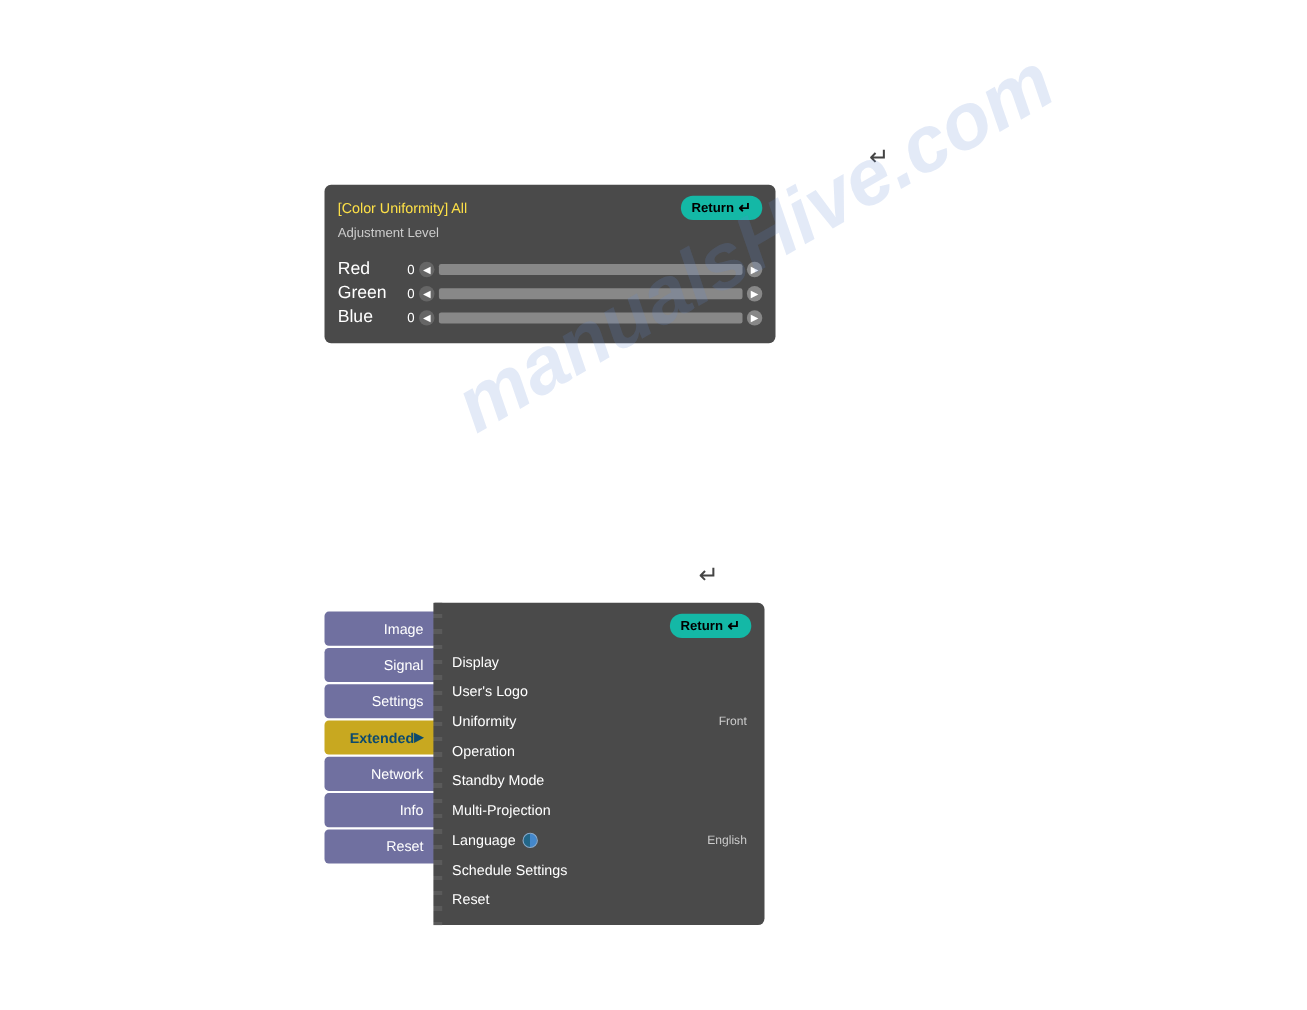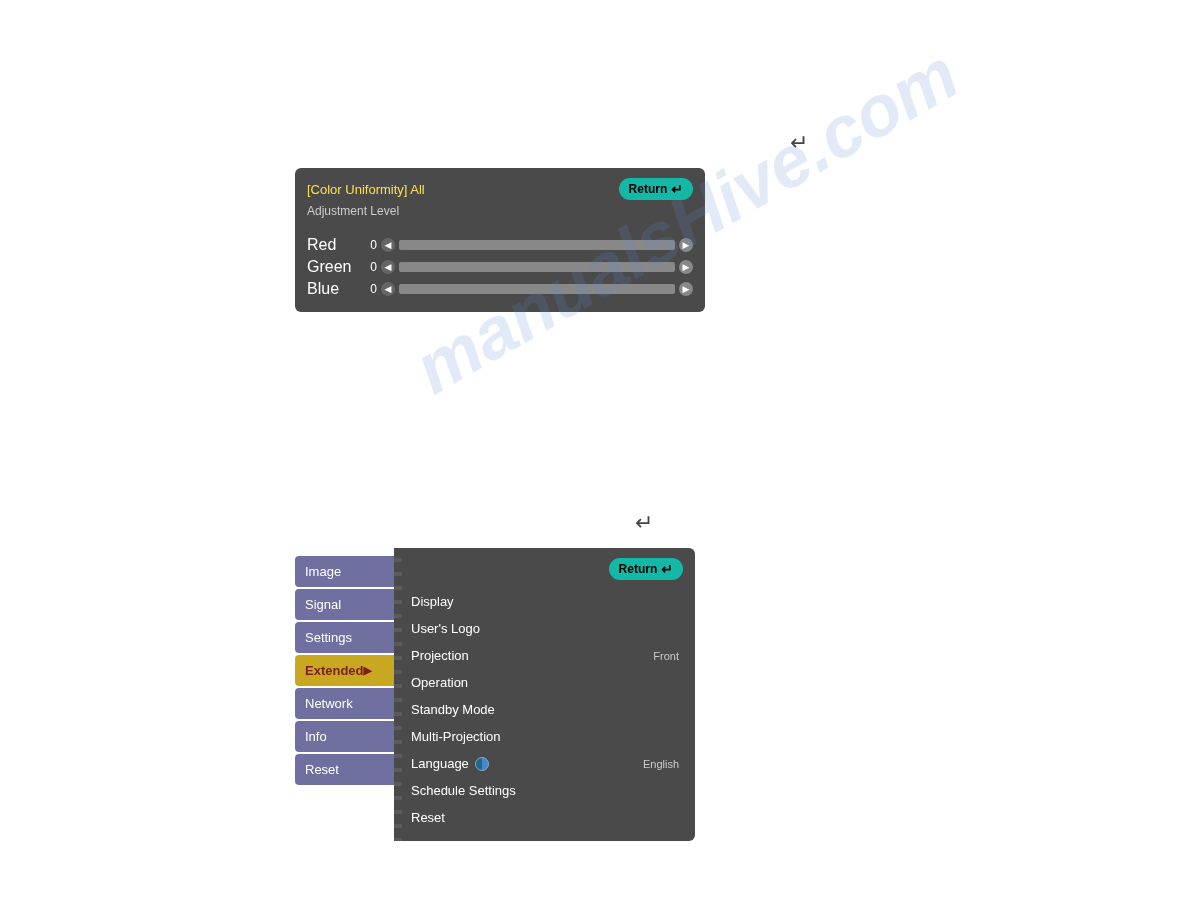--- a/index.html
+++ b/index.html
@@ -158,26 +158,26 @@
 
     .sidebar-item {
       padding: 8px 10px;
       font-size: 13px;
       color: #ffffff;
       border-radius: 4px 0 0 4px;
       cursor: pointer;
       background: #7070a0;
       display: flex;
       align-items: center;
-      justify-content: flex-start;
+      justify-content: flex-end;
     }
 
     .sidebar-item.active {
       background: #c8a820;
-      color: #7f1d1d;
+      color: #0c4a6e;
       font-weight: bold;
     }
 
     .sidebar-item .arrow-icon {
       font-size: 11px;
     }
 
     
     .main-panel {
       width: 300px;
@@ -329,21 +329,21 @@
       </div>
     </div>
 
     <div class="menu-item">
       <span>Display</span>
     </div>
     <div class="menu-item">
       <span>User's Logo</span>
     </div>
     <div class="menu-item">
-      <span>Projection</span>
+      <span>Uniformity</span>
       <span class="menu-item-value">Front</span>
     </div>
     <div class="menu-item">
       <span>Operation</span>
     </div>
     <div class="menu-item">
       <span>Standby Mode</span>
     </div>
     <div class="menu-item">
       <span>Multi-Projection</span>

